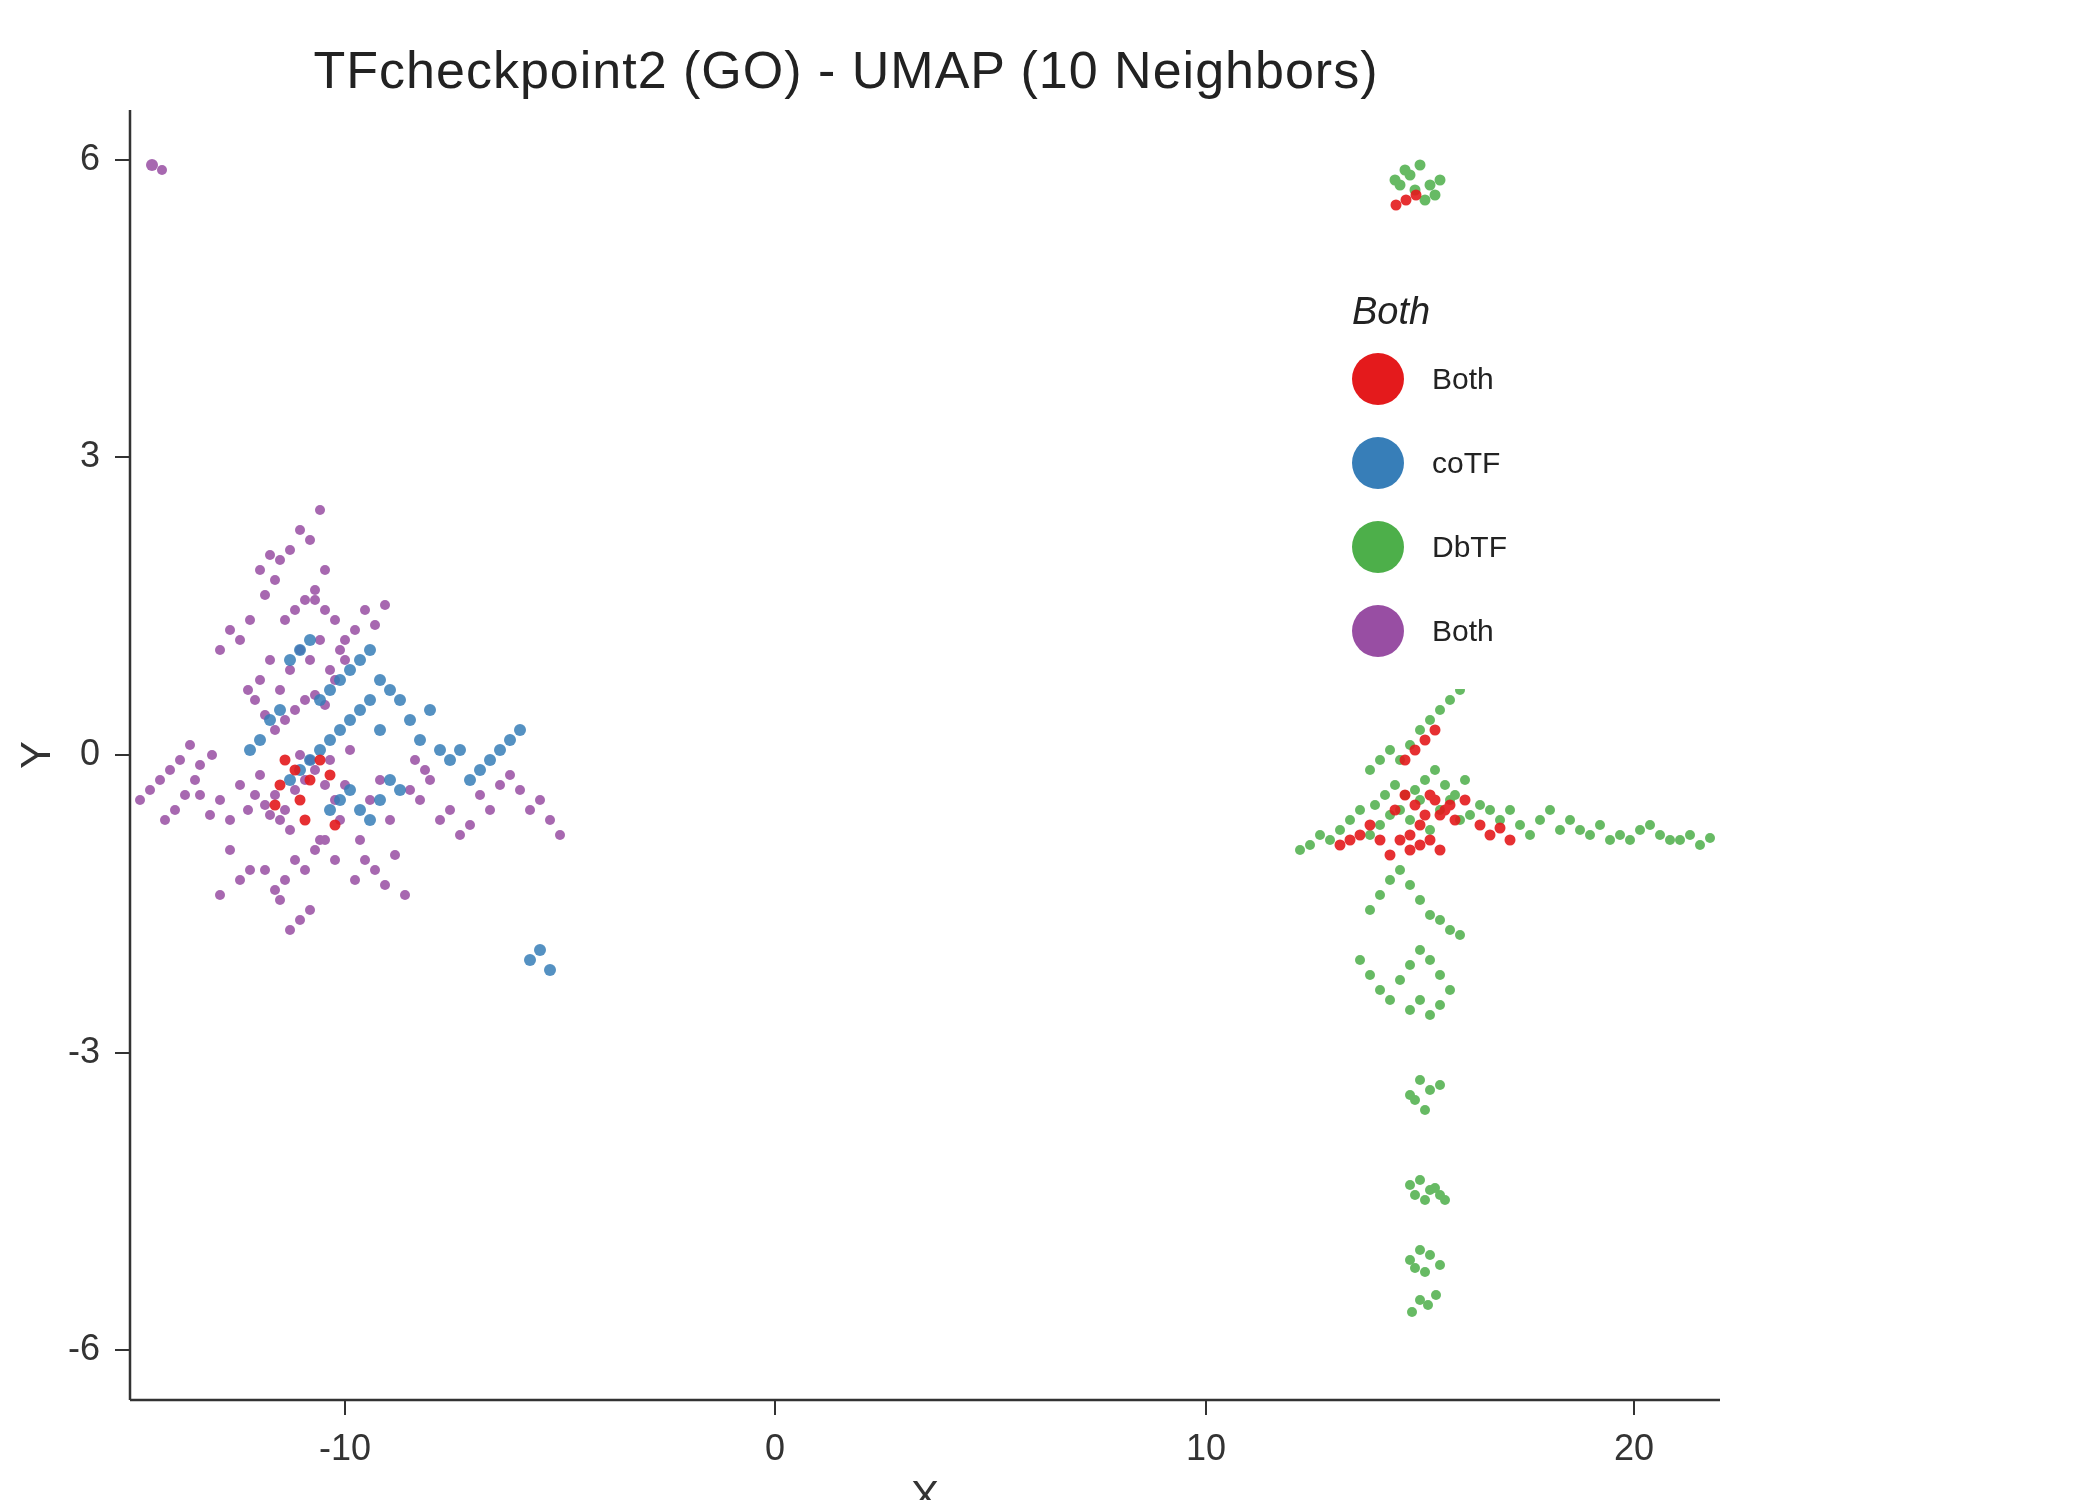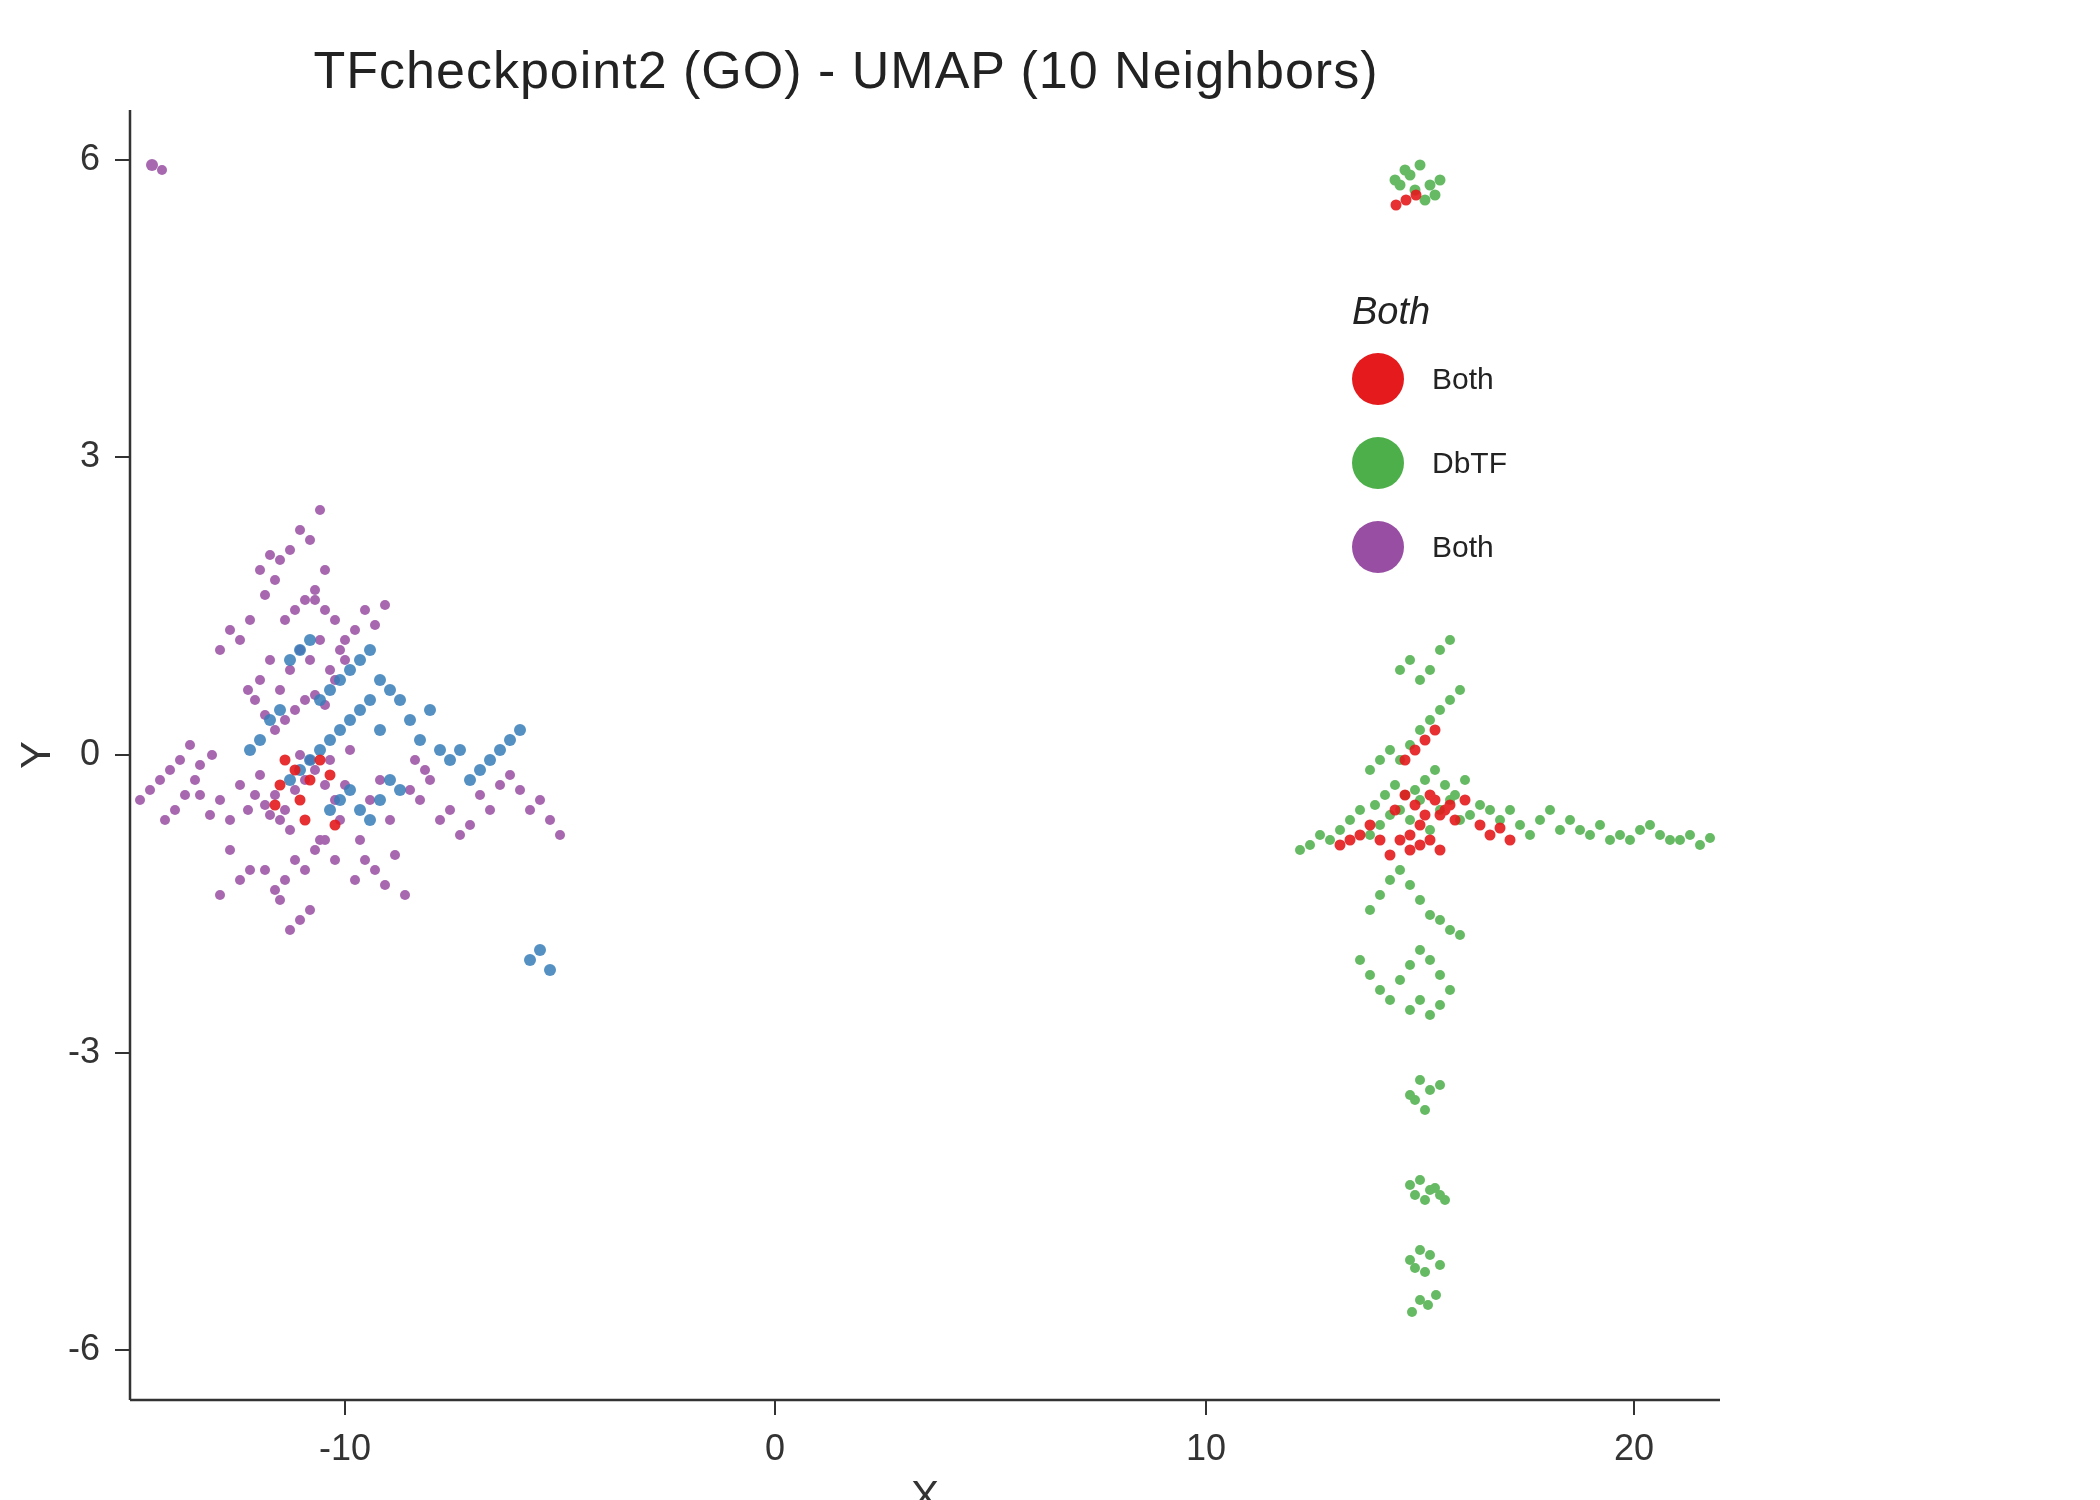--- a/index.html
+++ b/index.html
@@ -499,20 +499,24 @@
 
   </svg>
 
   <div class="legend-container">
     <div class="legend-title">Both</div>
     <div class="legend-item">
       <div class="legend-dot" style="background-color: #e41a1c;"></div>
       <span class="legend-label">Both</span>
     </div>
     <div class="legend-item">
+      <div class="legend-dot" style="background-color: #377eb8;"></div>
+      <span class="legend-label">coTF</span>
+    </div>
+    <div class="legend-item">
       <div class="legend-dot" style="background-color: #4daf4a;"></div>
       <span class="legend-label">DbTF</span>
     </div>
     <div class="legend-item">
       <div class="legend-dot" style="background-color: #984ea3;"></div>
       <span class="legend-label">Both</span>
     </div>
   </div>
 
 </div>

